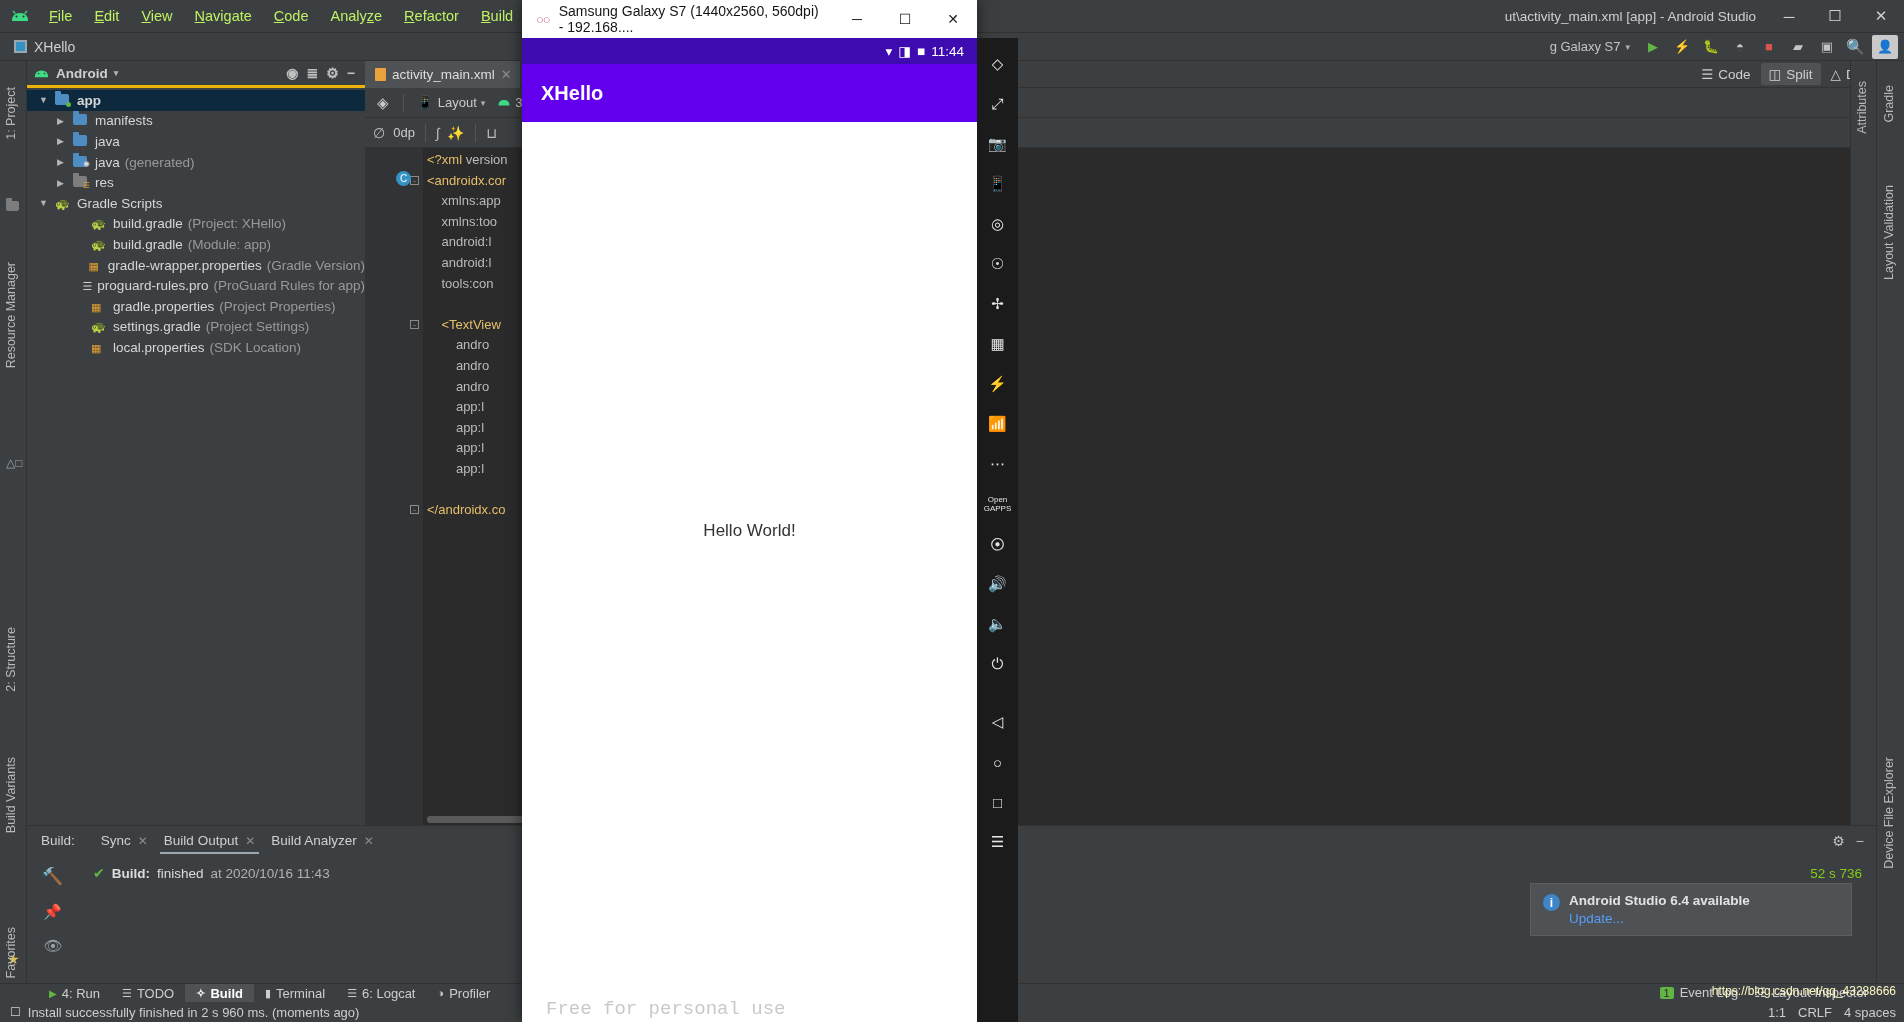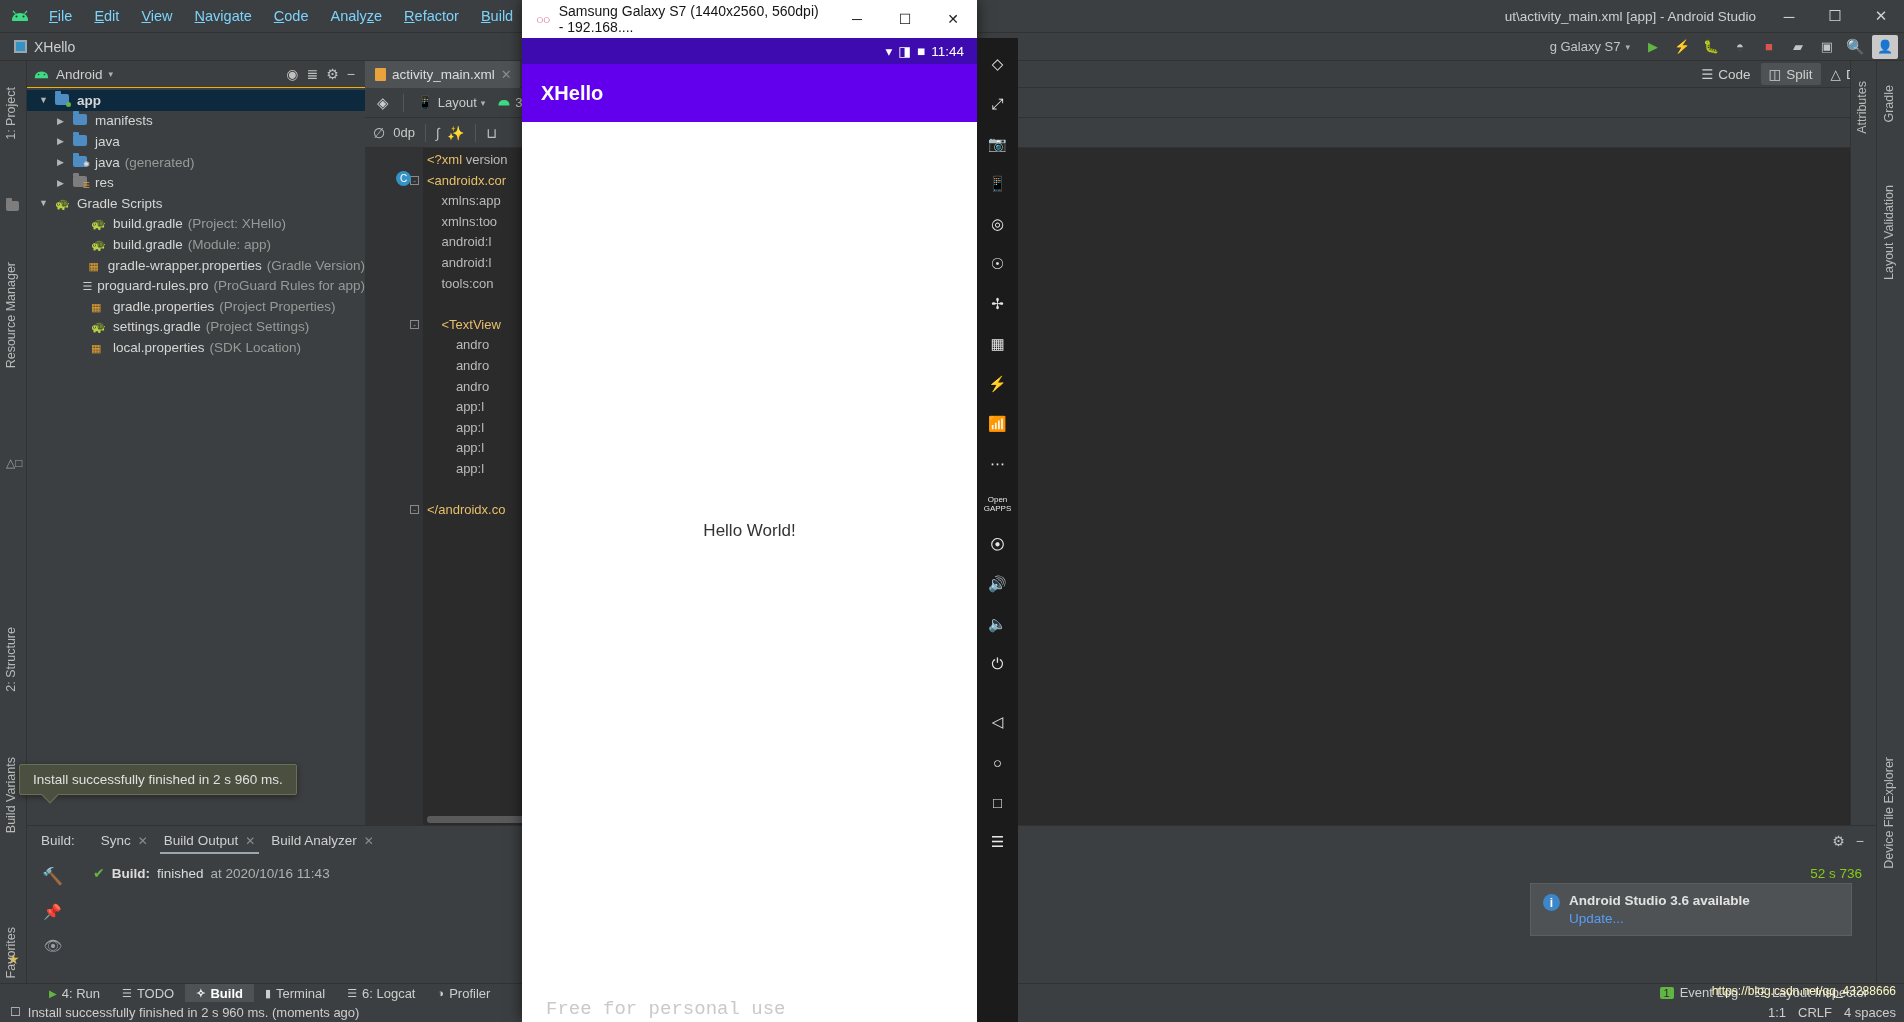--- a/index.html
+++ b/index.html
@@ -9,21 +9,21 @@
     background:#3c3f41; color:#bbbbbb; font-size:13px;
     position:relative;
   }
   .ide { position:absolute; inset:0; background:#3c3f41; }
 
   
   .menubar { position:absolute; left:0; top:0; width:1904px; height:33px;
     background:#3c3f41; display:flex; align-items:center; padding-left:8px;
     border-bottom:1px solid #323232; }
   .menubar .logo { width:24px;height:24px; display:flex;align-items:center;justify-content:center;margin-right:6px;}
-  .menu-item { padding:3px 11px; color:#7dd3fc; font-size:14.5px; white-space:nowrap;}
+  .menu-item { padding:3px 11px; color:#bef264; font-size:14.5px; white-space:nowrap;}
   .menu-item u { text-decoration:underline; }
   .menubar .win-title { margin-left:auto; color:#cfcfcf; font-size:13.5px; padding-right:10px; }
   .wbtns { display:flex; align-items:center; gap:0; }
   .wbtn { width:46px;height:33px; display:flex;align-items:center;justify-content:center;color:#d0d0d0;font-size:15px;}
 
   
   .projrow { position:absolute; left:0; top:33px; width:1904px; height:28px;
      background:#3c3f41; display:flex; align-items:center; padding-left:14px; border-bottom:1px solid #323232;}
   .projrow .sq { width:13px;height:13px;background:#3592c4; border:2px solid #9aa7b0; margin-right:7px;}
   .projrow .nm { font-size:14px; color:#cfcfcf;}
@@ -35,21 +35,21 @@
   .vlabel { writing-mode:vertical-rl; transform:rotate(180deg); font-size:12.5px; color:#b9b9b9;
      white-space:nowrap; padding:6px 0; display:flex; align-items:center; gap:5px;}
   .railL .g1 { position:absolute; top:20px; left:4px; }
   .railL .g2 { position:absolute; top:195px; left:4px; }
   .railL .g3 { position:absolute; top:560px; left:4px; }
   .railL .g4 { position:absolute; top:690px; left:4px; }
   .railL .g5 { position:absolute; top:900px; left:4px; }
 
   
   .proj { position:absolute; left:27px; top:61px; width:338px; bottom:197px; background:#3c3f41;}
-  .proj-hdr { height:27px; display:flex; align-items:center; padding:0 6px; border-bottom:1px solid #eab308;}
+  .proj-hdr { height:27px; display:flex; align-items:center; padding:0 6px; border-bottom:3px solid #eab308;font-weight:bold;}
   .proj-hdr .ttl { font-size:13.5px; color:#cfcfcf; margin-left:6px;}
   .proj-hdr .carets { margin-left:auto; display:flex; gap:8px; align-items:center; padding-right:4px;}
   .tree { padding-top:2px; font-size:13.5px;}
   .trow { height:20.6px; display:flex; align-items:center; padding-left:12px; white-space:nowrap;}
   .trow.sel { background:#0d293e; }
   .trow .arw { width:16px; color:#b4b4b4; font-size:9px; display:inline-block;}
   .trow .ico { width:17px; display:inline-block; margin-right:5px;}
   .trow .lbl { color:#d6d6d6; }
   .trow .lbl b { font-weight:bold; }
   .trow .sub { color:#999; margin-left:5px;}
@@ -509,28 +509,25 @@
     </div>
     <div class="boutrow" style="margin-top:5px;">
       <span class="ok">✔</span>
       <b>Build:</b>
       <b style="font-weight:normal;color:#dcdcdc;">finished</b>
       <span class="dim">at 2020/10/16 11:43</span>
       <span class="dur">52 s 736</span>
     </div>
   </div>
 
-  <div class="tooltip">
-    <span>Install successfully finished in 2 s 960 ms.</span>
-  </div>
 
   <div class="notif">
     <span class="ibadge">i</span>
     <div>
-      <div class="ttl">Android Studio 3.6 available</div>
+      <div class="ttl">Android Studio 6.4 available</div>
       <div class="lnk">Update...</div>
     </div>
   </div>
 
   <div class="runbar">
     <div class="rtab">
       <span style="color:#62b543;font-size:10px;">▶</span>
       <span>4: Run</span>
     </div>
     <div class="rtab">

